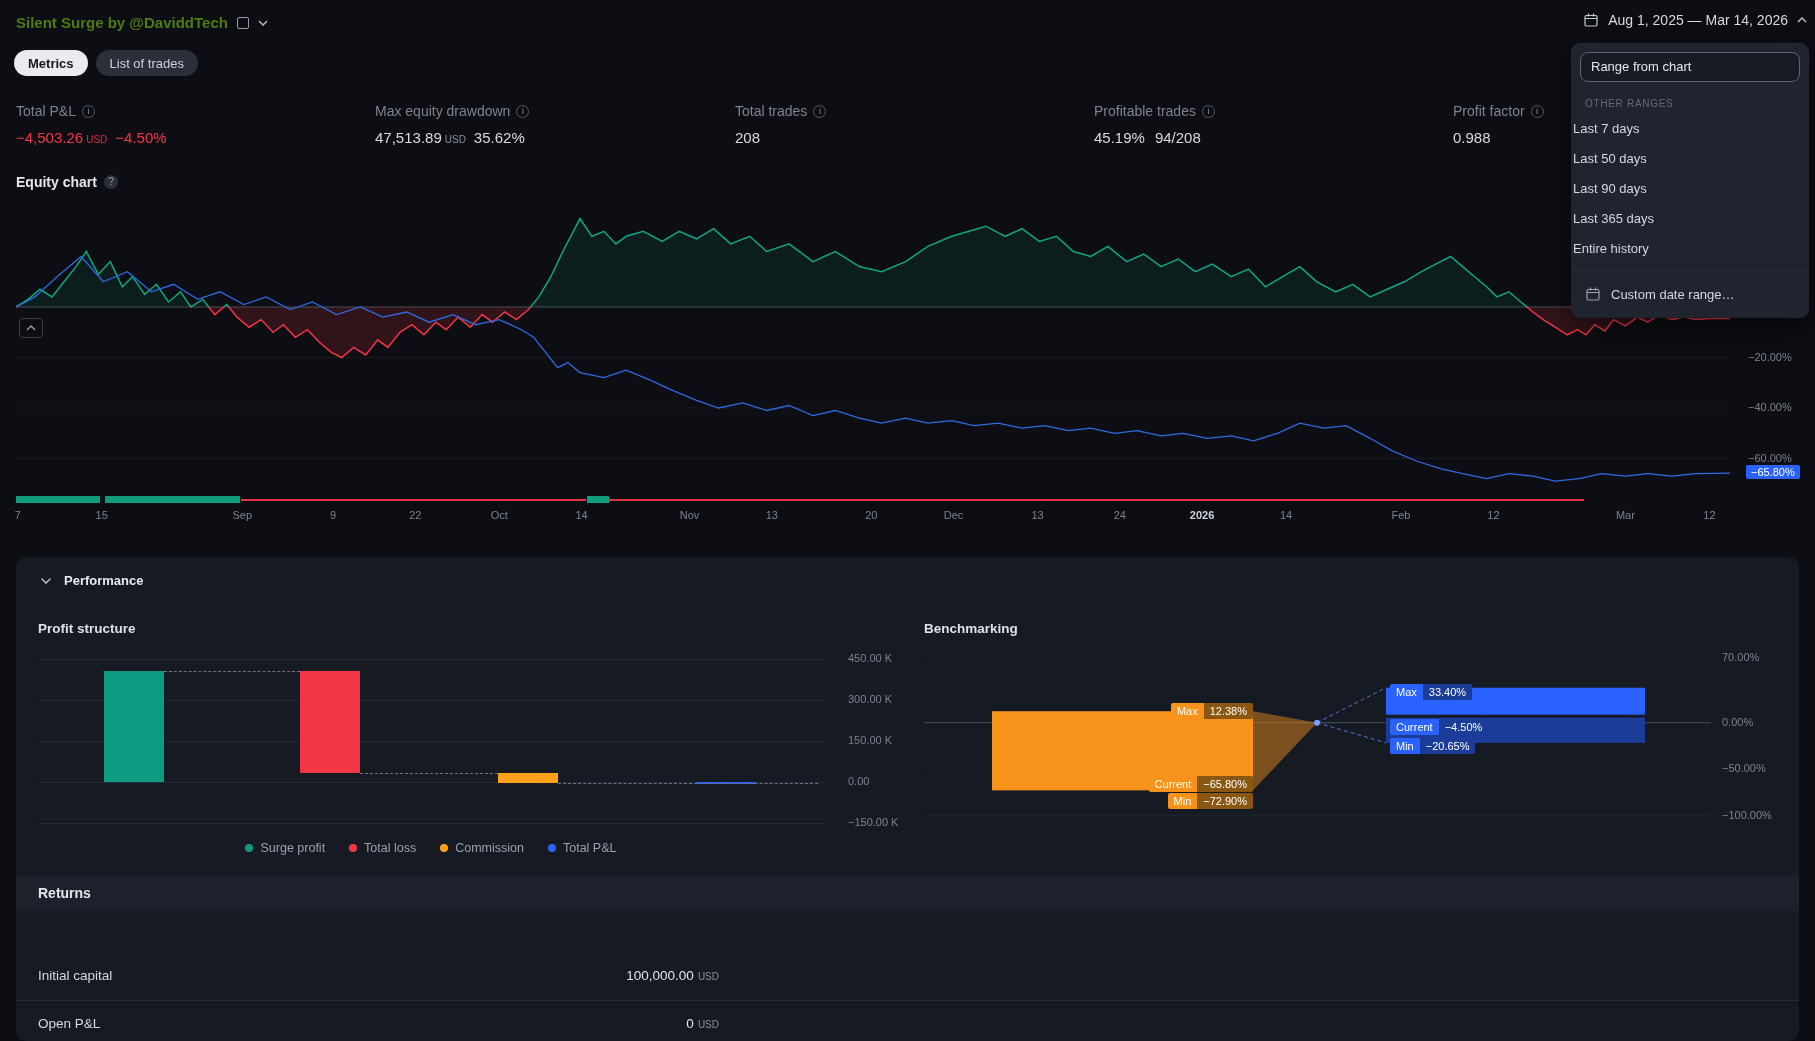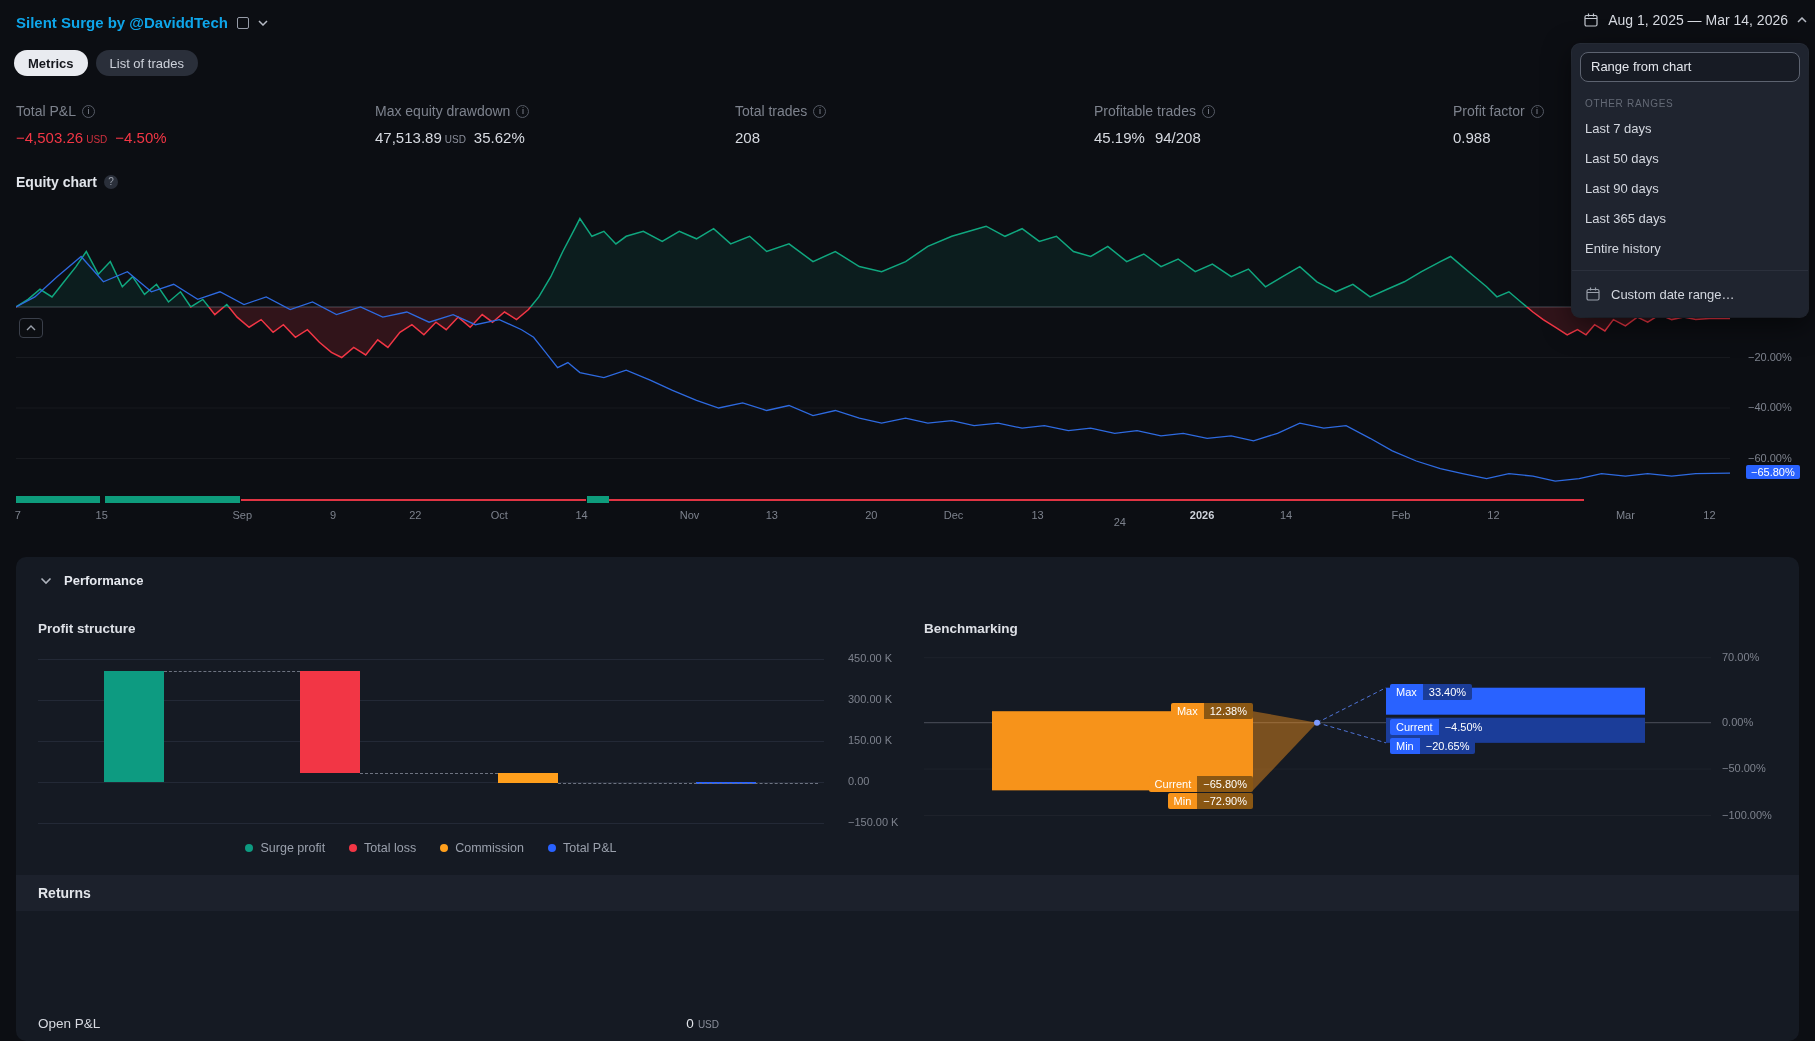--- a/index.html
+++ b/index.html
@@ -2,21 +2,21 @@
 <html><head>
 <meta charset="utf-8">
 <style>
   *{margin:0;padding:0;box-sizing:border-box}
   html,body{background:#0c0e13;overflow:hidden}
   .page{position:relative;width:1815px;height:1041px;background:#0c0e13;
         font-family:"Liberation Sans","DejaVu Sans",sans-serif;color:#d6d9e0;overflow:hidden}
 
   
   .title-row{position:absolute;left:16px;top:14px;display:flex;align-items:center;gap:9px}
-  .page-title{font-size:15px;font-weight:700;color:#0ea5e9;white-space:nowrap}
+  .page-title{font-size:15px;font-weight:700;color:#4d7c0f;white-space:nowrap}
   .box-icon{width:12px;height:12px;border:1.5px solid #979ca8;border-radius:2px;display:inline-block}
   .date-btn{position:absolute;top:12px;right:8px;display:flex;align-items:center;gap:9px;
             background:none;border:none;color:#d6d9e0;font-size:14px;font-family:inherit;cursor:pointer}
 
   
   .tabs{position:absolute;left:14px;top:50px;display:flex;gap:8px;z-index:2}
   .tab{height:26px;padding:0 14px;border-radius:13px;border:none;font-size:13px;font-family:inherit;
        cursor:pointer;background:#2a2f3a;color:#cdd1da}
   .tab.active{background:#e9ebf0;color:#14161c;font-weight:600}
 
@@ -103,21 +103,21 @@
   .rr-label{position:absolute;left:22px;top:15px;color:#d6d9e0}
   .rr-val{position:absolute;left:503px;width:200px;text-align:right;top:15px;color:#e2e5ea}
   .cur2{font-size:10px;color:#8b8f9b;margin-left:4px}
 
   
   .range-menu{position:absolute;left:1572px;top:44px;width:236px;background:#1f242f;border-radius:8px;
               padding-bottom:6px;box-shadow:0 8px 28px rgba(0,0,0,.55),0 0 0 1px #2a303c;z-index:10}
   .rm-selected{margin:8px;height:30px;line-height:28px;padding-left:10px;border:1px solid #5d6370;
                border-radius:8px;font-size:13px;color:#e4e7ed;cursor:pointer;background:#171b24}
   .rm-section{padding:8px 0 5px 13px;font-size:10px;letter-spacing:.7px;color:#646a76}
-  .rm-item{height:30px;line-height:30px;padding-left:13px;font-size:13px;color:#d3d7df;cursor:pointer}
+  .rm-item{height:30px;line-height:30px;padding-left:1px;font-size:13px;color:#d3d7df;cursor:pointer}
   .rm-divider{height:1px;background:#2b303c;margin:6px 0}
   .rm-custom{height:34px;display:flex;align-items:center;gap:10px;padding-left:13px;font-size:13px;
              color:#d3d7df;cursor:pointer}
 </style>
 </head>
 <body>
 
 <div class="page">
 
   <div class="title-row">
@@ -239,21 +239,21 @@
       <span style="left: 226.248px;">Sep</span>
       <span style="left: 317.09px;">9</span>
       <span style="left: 399.362px;">22</span>
       <span style="left: 483.348px;">Oct</span>
       <span style="left: 565.62px;">14</span>
       <span style="left: 673.602px;">Nov</span>
       <span style="left: 755.874px;">13</span>
       <span style="left: 855.286px;">20</span>
       <span style="left: 937.558px;">Dec</span>
       <span style="left: 1021.54px;">13</span>
-      <span style="left: 1103.82px; margin-top: 7px;">24</span>
+      <span style="left: 1103.82px;">24</span>
       <span class="bold" style="left: 1186.09px;">2026</span>
       <span style="left: 1270.07px;">14</span>
       <span style="left: 1384.91px;">Feb</span>
       <span style="left: 1477.47px;">12</span>
       <span style="left: 1609.45px;">Mar</span>
       <span style="left: 1693.43px;">12</span>
     </div>
 
   <section class="perf-card">
     <div class="perf-header">
@@ -343,20 +343,24 @@
       </div>
     <div class="bm-badge blue bmb-b2">
         <span class="b-label">Min</span>
         <span class="b-value">−20.65%</span>
       </div>
 
 
     <div class="returns-band">
         <span>Returns</span>
       </div>
+    <div class="returns-row rr0">
+      <span class="rr-label">Initial capital</span>
+      <span class="rr-val"><span>100,000.00</span><span class="cur2">USD</span></span>
+    </div>
     <div class="returns-row rr1">
       <span class="rr-label">Open P&amp;L</span>
       <span class="rr-val"><span>0</span><span class="cur2">USD</span></span>
     </div>
   </section>
 
   <div class="range-menu">
     <div class="rm-selected">Range from chart</div>
     <div class="rm-section">OTHER RANGES</div>
     <div class="rm-item">Last 7 days</div>

